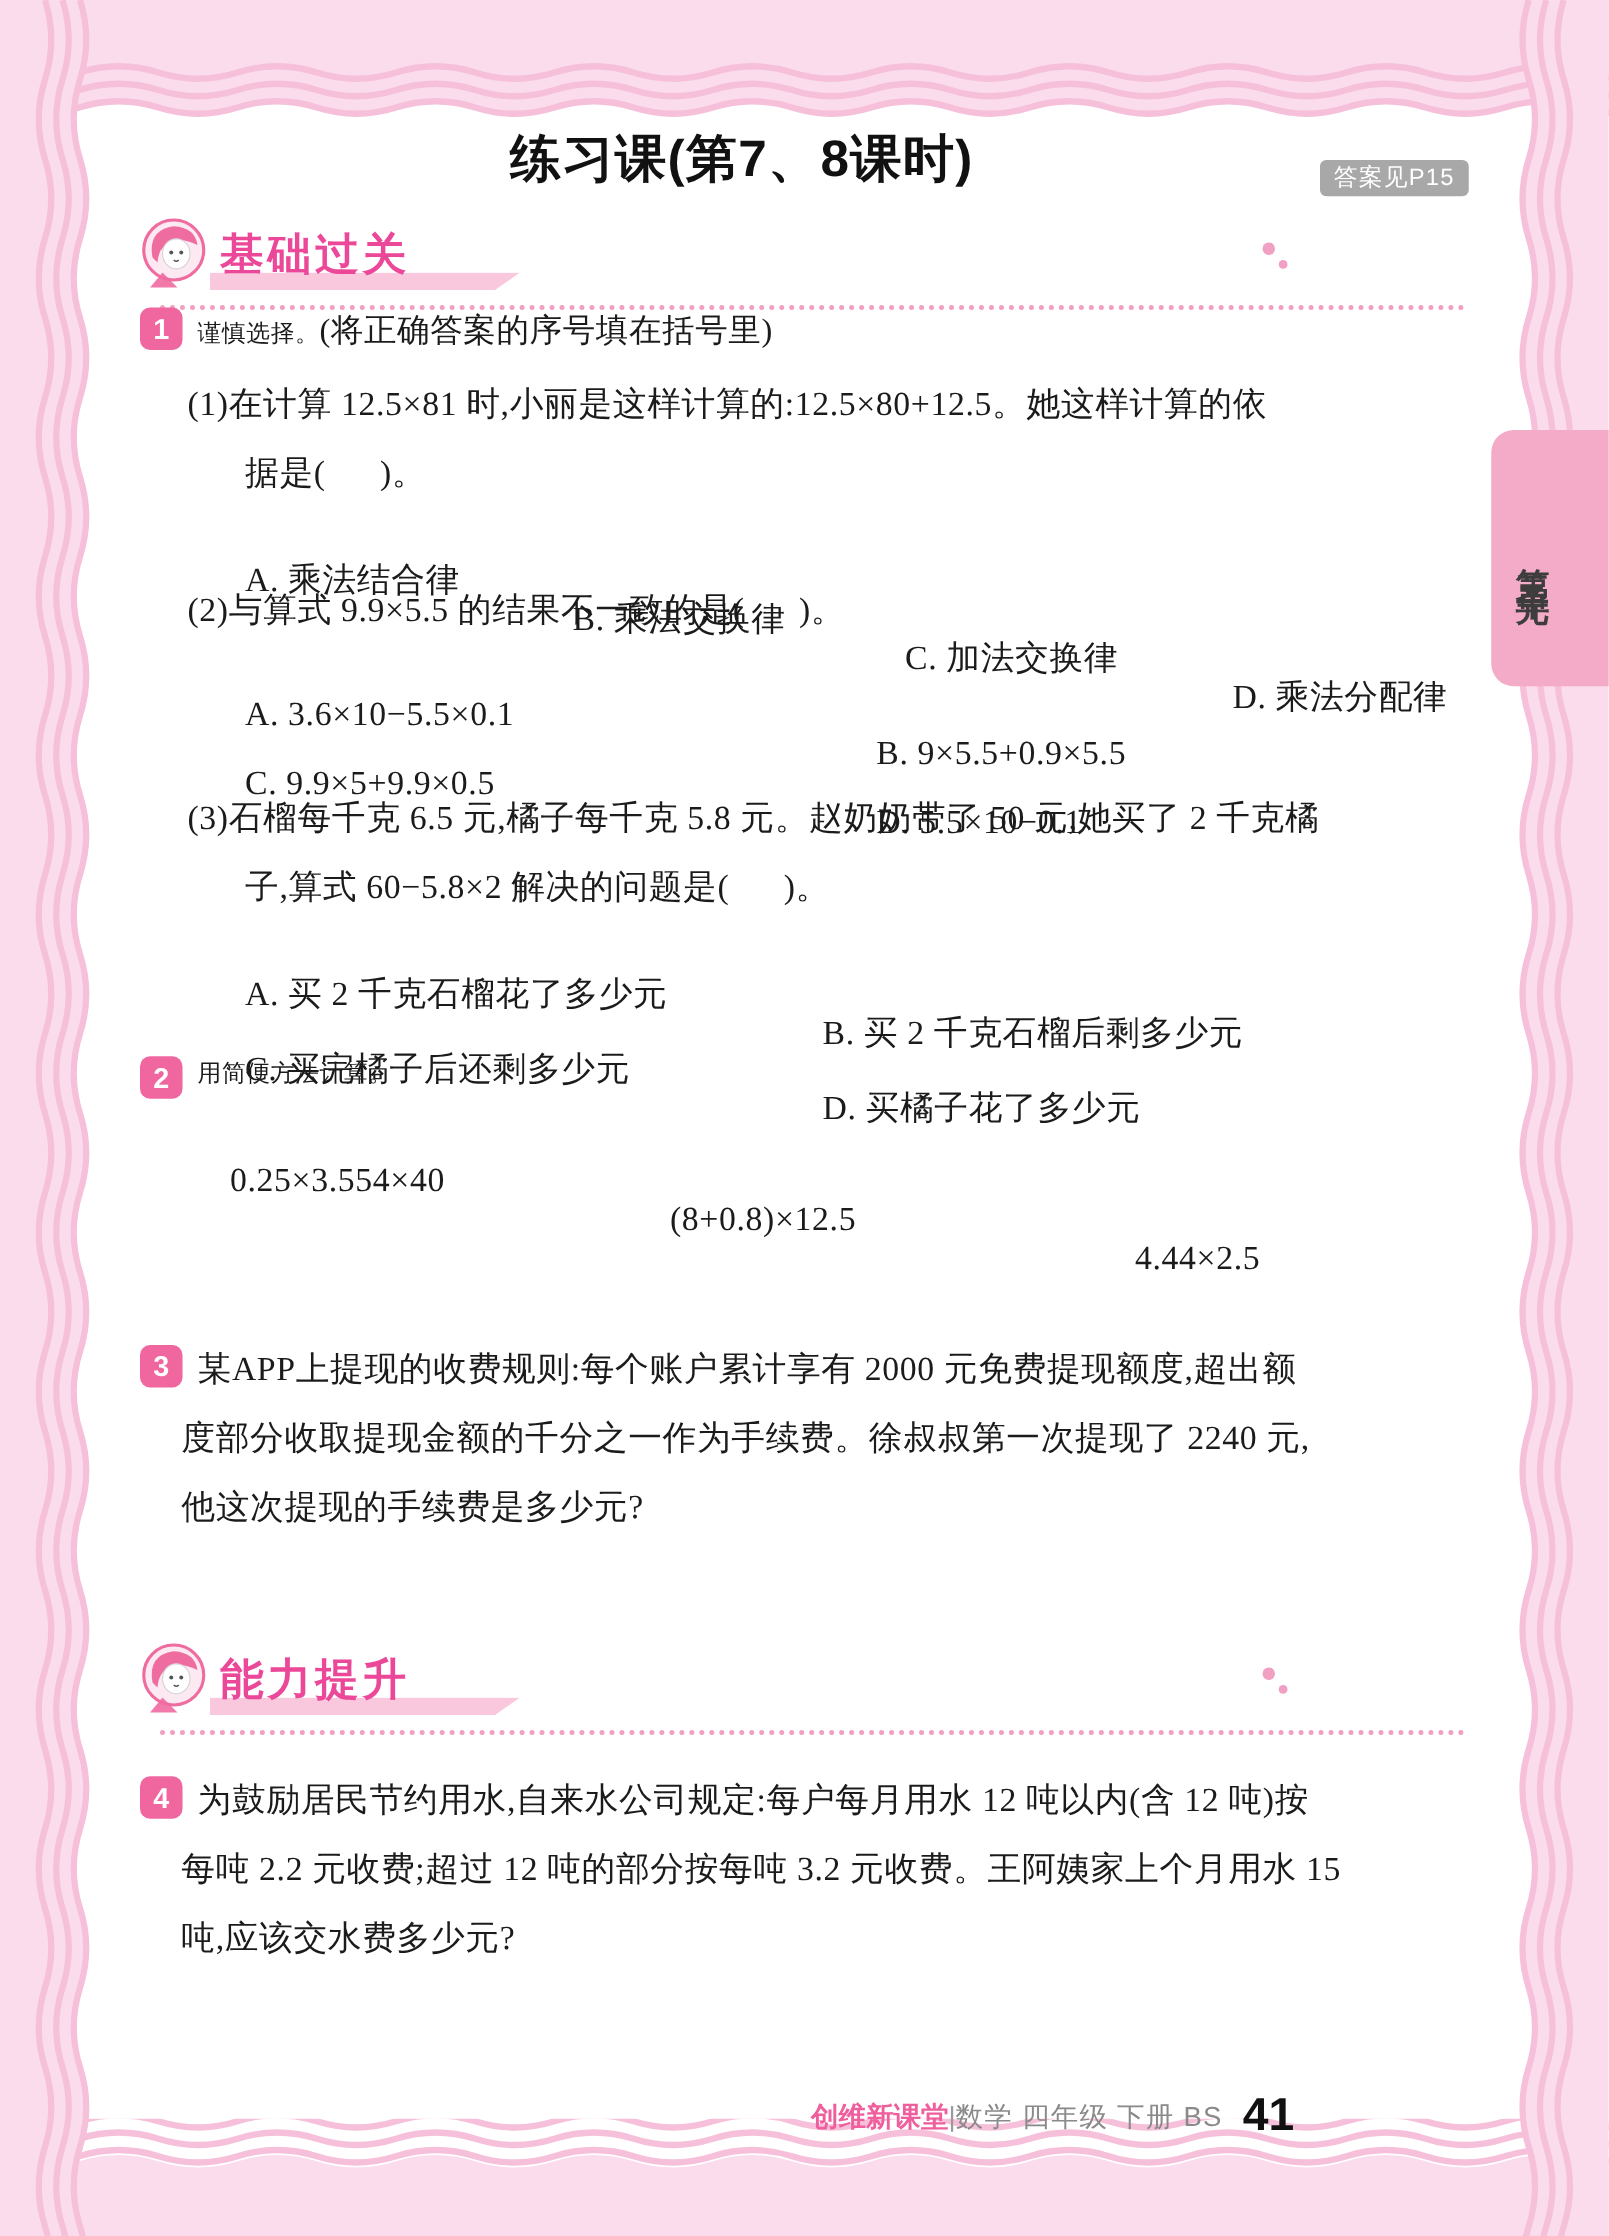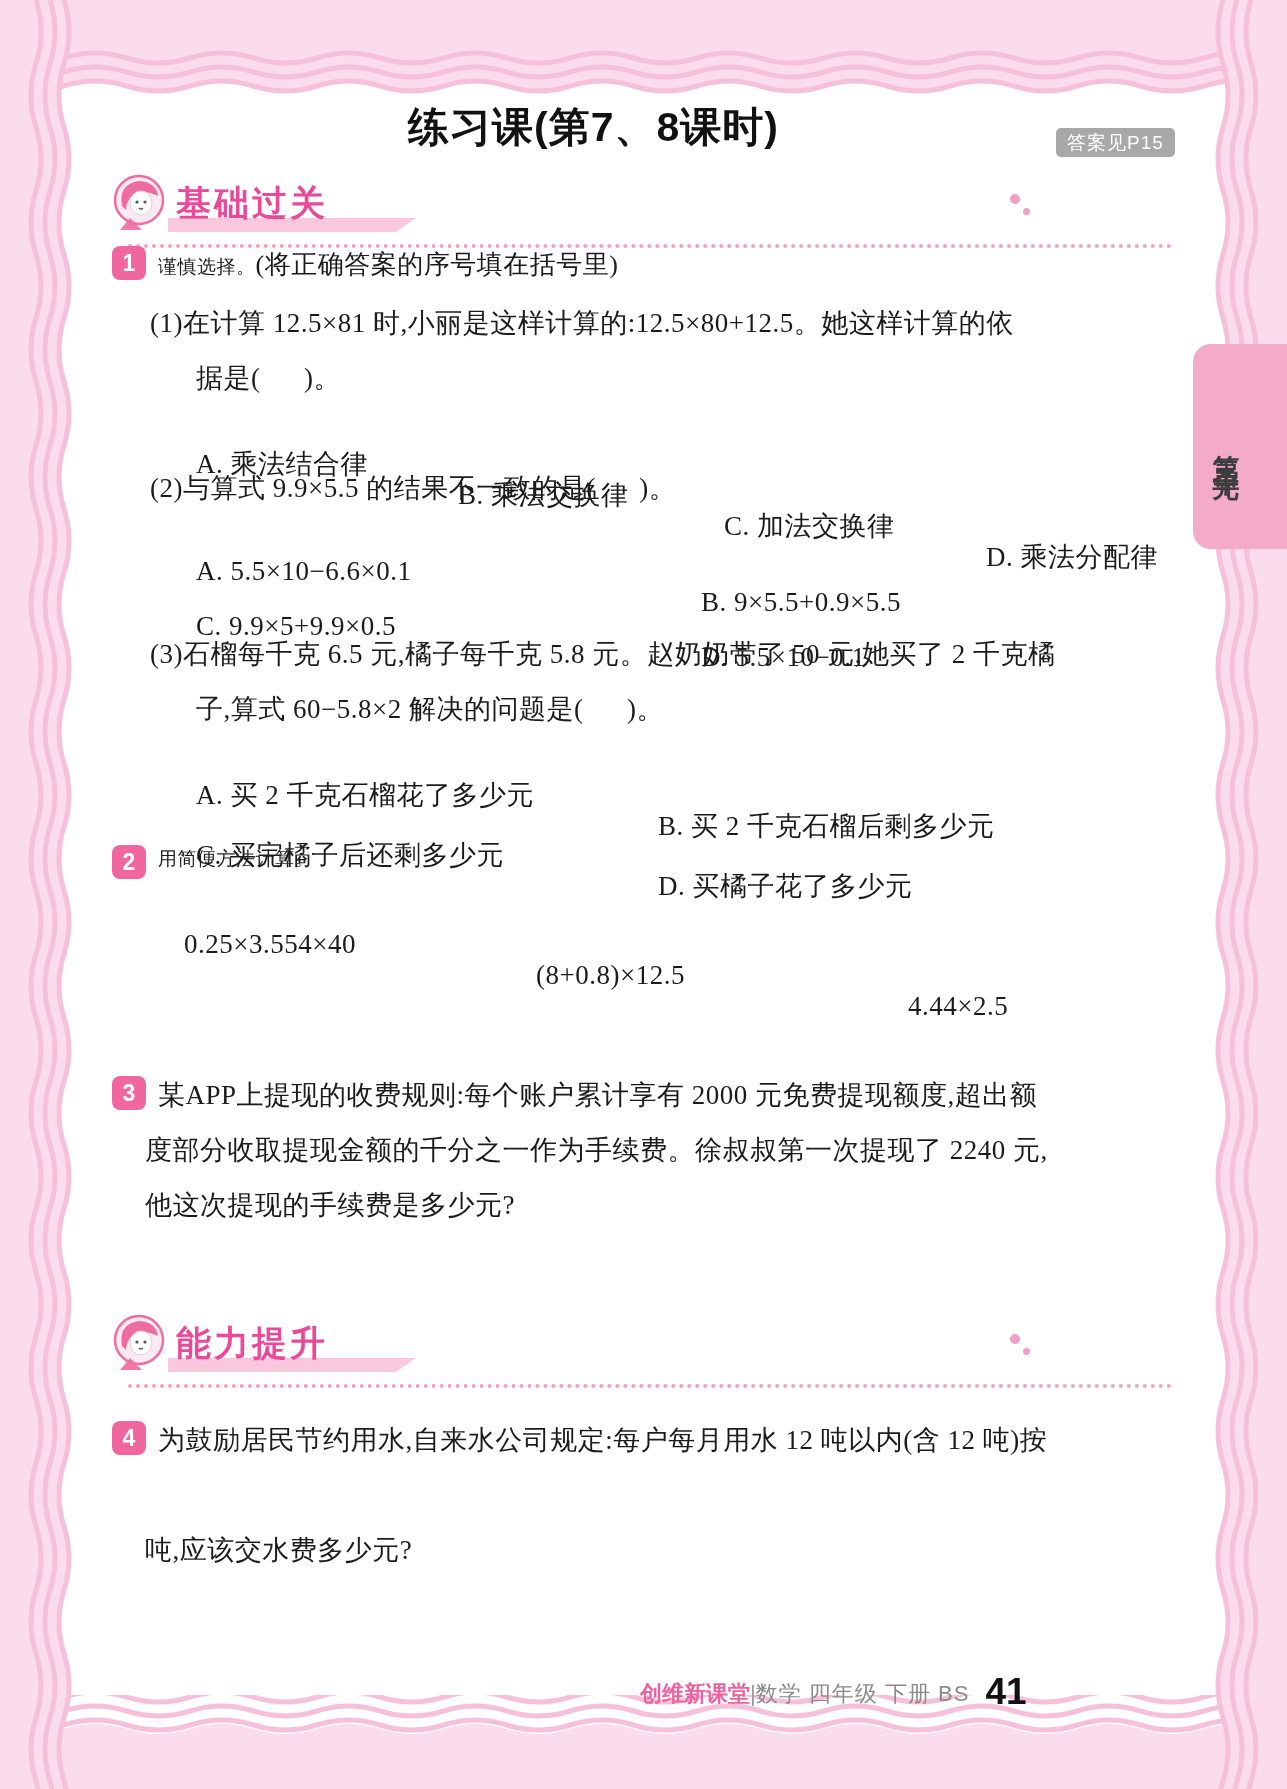--- a/index.html
+++ b/index.html
@@ -51,21 +51,21 @@
     position:absolute; left:1193px; top:344px; width:94px; height:205px;
     background:#f3abc8; border-radius:18px 0 0 18px; z-index:5;
     display:flex; align-items:center;
   }
   .side-tab span {
     writing-mode:vertical-rl; font-size:27px; font-weight:bold; color:#3d3d3d;
     letter-spacing:7px; margin-left:15px; font-family:"Liberation Sans", sans-serif;
   }
 
   .footer {
-    position:absolute; top:1668px; left:640px; width:404px; text-align:left;
+    position:absolute; top:1668px; left:640px; width:404px; text-align:center;
     white-space:pre; z-index:4;
   }
   .footer .brand { color:#ef5f9d; font-weight:bold; font-size:22px; }
   .footer .divider { color:#9a9a9a; font-size:22px; }
   .footer .meta { color:#8a8a8a; font-size:22px; letter-spacing:1px; }
   .footer .pagenum { color:#111; font-weight:bold; font-size:37px; margin-left:16px;
     position:relative; top:3px; }
 </style>
 </head>
 <body>
@@ -131,21 +131,21 @@
   <div class="line" style="left:196px;top:360px">据是(      )。</div>
   <div class="line" style="left:196px;top:415px;width:990px">
     <span class="opt" style="left:0">A. 乘法结合律</span>
     <span class="opt" style="left:262px">B. 乘法交换律</span>
     <span class="opt" style="left:528px">C. 加法交换律</span>
     <span class="opt" style="left:790px">D. 乘法分配律</span>
   </div>
 
   <div class="line" style="left:150px;top:470px">(2)与算式 9.9×5.5 的结果不一致的是(      )。</div>
   <div class="line" style="left:196px;top:525px;width:990px">
-    <span class="opt" style="left:0">A. 5.5×10−6.6×0.1</span>
+    <span class="opt" style="left:0">A. 3.6×10−5.5×0.1</span>
     <span class="opt" style="left:505px">B. 9×5.5+0.9×5.5</span>
   </div>
   <div class="line" style="left:196px;top:580px;width:990px">
     <span class="opt" style="left:0">C. 9.9×5+9.9×0.5</span>
     <span class="opt" style="left:505px">D. 5.5×10−0.1</span>
   </div>
 
   <div class="line" style="left:150px;top:636px">(3)石榴每千克 6.5 元,橘子每千克 5.8 元。赵奶奶带了 50 元,她买了 2 千克橘</div>
   <div class="line" style="left:196px;top:691px">子,算式 60−5.8×2 解决的问题是(      )。</div>
   <div class="line" style="left:196px;top:746px;width:990px">
@@ -182,17 +182,18 @@
       <path d="M18,46 L30,58 L8,58 Z" fill="#ef6ca1" opacity="0.9"></path>
     </svg>
     <div class="sh-title">能力提升</div>
     <div class="sh-dot1"></div>
     <div class="sh-dot2"></div>
     <div class="sh-dotline"></div>
   </div>
 
   <div class="qnum" style="left:112px;top:1421px">4</div>
   <div class="line" style="left:158px;top:1422px">为鼓励居民节约用水,自来水公司规定:每户每月用水 12 吨以内(含 12 吨)按</div>
+  <div class="line" style="left:145px;top:1477px">每吨 2.2 元收费;超过 12 吨的部分按每吨 3.2 元收费。王阿姨家上个月用水 15</div>
   <div class="line" style="left:145px;top:1532px">吨,应该交水费多少元?</div>
 
   <div class="footer"><span class="brand">创维新课堂</span><span class="divider">|</span><span class="meta">数学 四年级 下册 BS</span><span class="pagenum">41</span></div>
 
 </div>
 
 </body></html>

